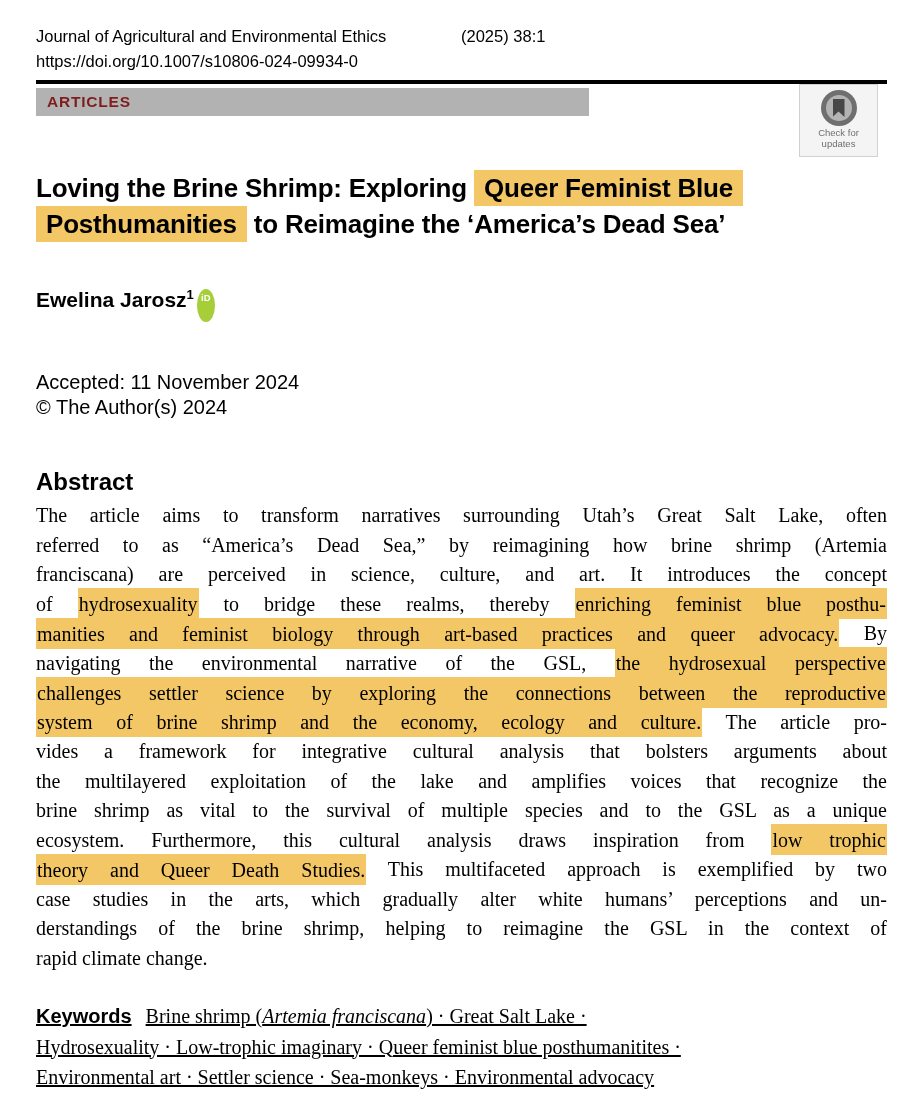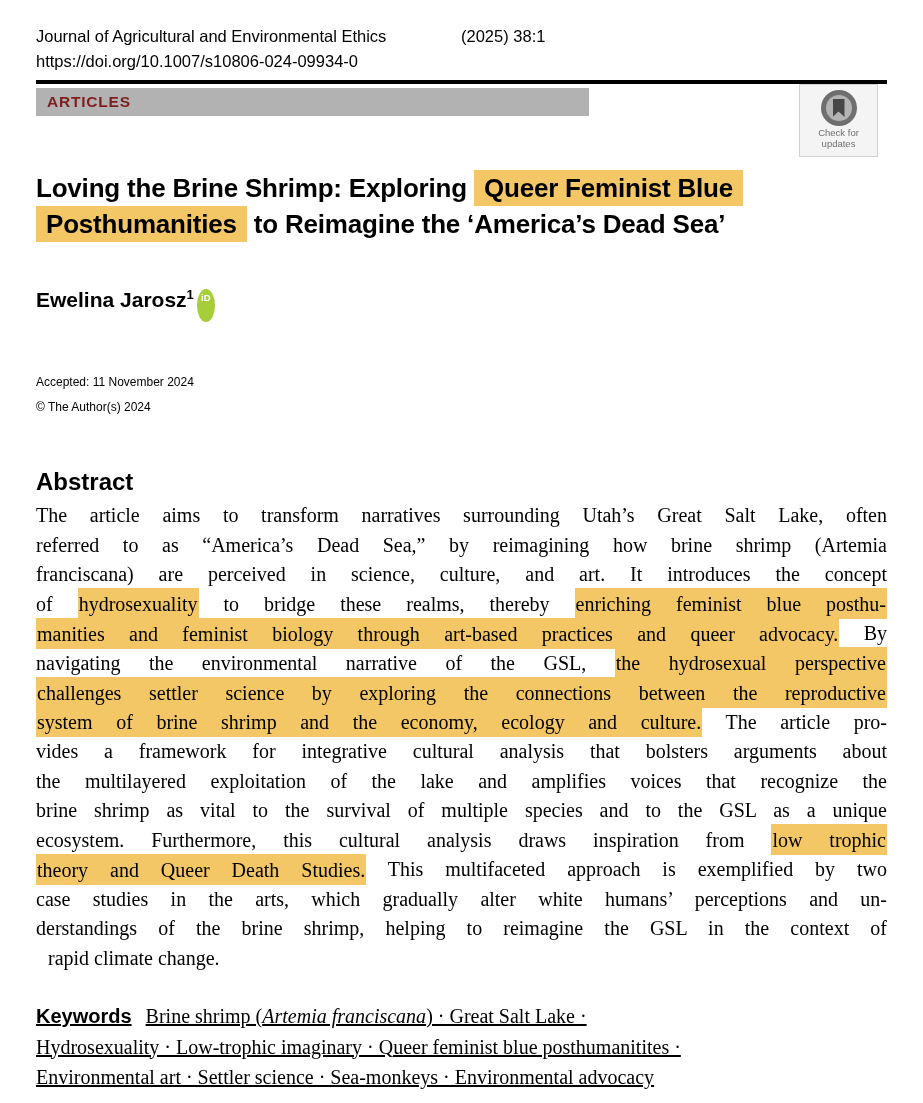--- a/index.html
+++ b/index.html
@@ -64,31 +64,31 @@
   .author { margin-top:40px; font-size:21px; font-weight:bold; line-height:26px; }
   .author sup { font-size:13px; }
   .orcid {
     display:inline-block; width:18px; height:33px; border-radius:50%;
     background:var(--orcid_green,#a6ce39); color:#fff;
     font-size:9.5px; font-weight:bold; line-height:18px; text-align:center;
     margin-left:3px; vertical-align:6px; letter-spacing:0;
   }
 
   
-  .meta { margin-top:48px; font-size:12px; line-height:24.5px; }
+  .meta { margin-top:48px; font-size:20px; line-height:24.5px; }
 
   
   .abstract-heading { margin:50px 0 0 0; font-size:24px; font-weight:bold; line-height:26px; }
   .abstract-body {
     margin-top:6px;
     font-family:"Liberation Serif", serif;
     font-size:20px; line-height:29.5px;
   }
   .abs-line { text-align:justify; text-align-last:justify; }
-  .abs-line.last { text-align-last:left;margin-left:12px; }
+  .abs-line.last { text-align-last:left; }
   .abs-line .hl { background:var(--hl,#f3c666); padding:4.5px 1px; }
 
   
   .keywords {
     margin-top:28px;
     font-family:"Liberation Serif", serif;
     font-size:20px; line-height:30.5px;
   }
   .kw-line { white-space:nowrap;text-decoration:underline; }
   .kw-label {

